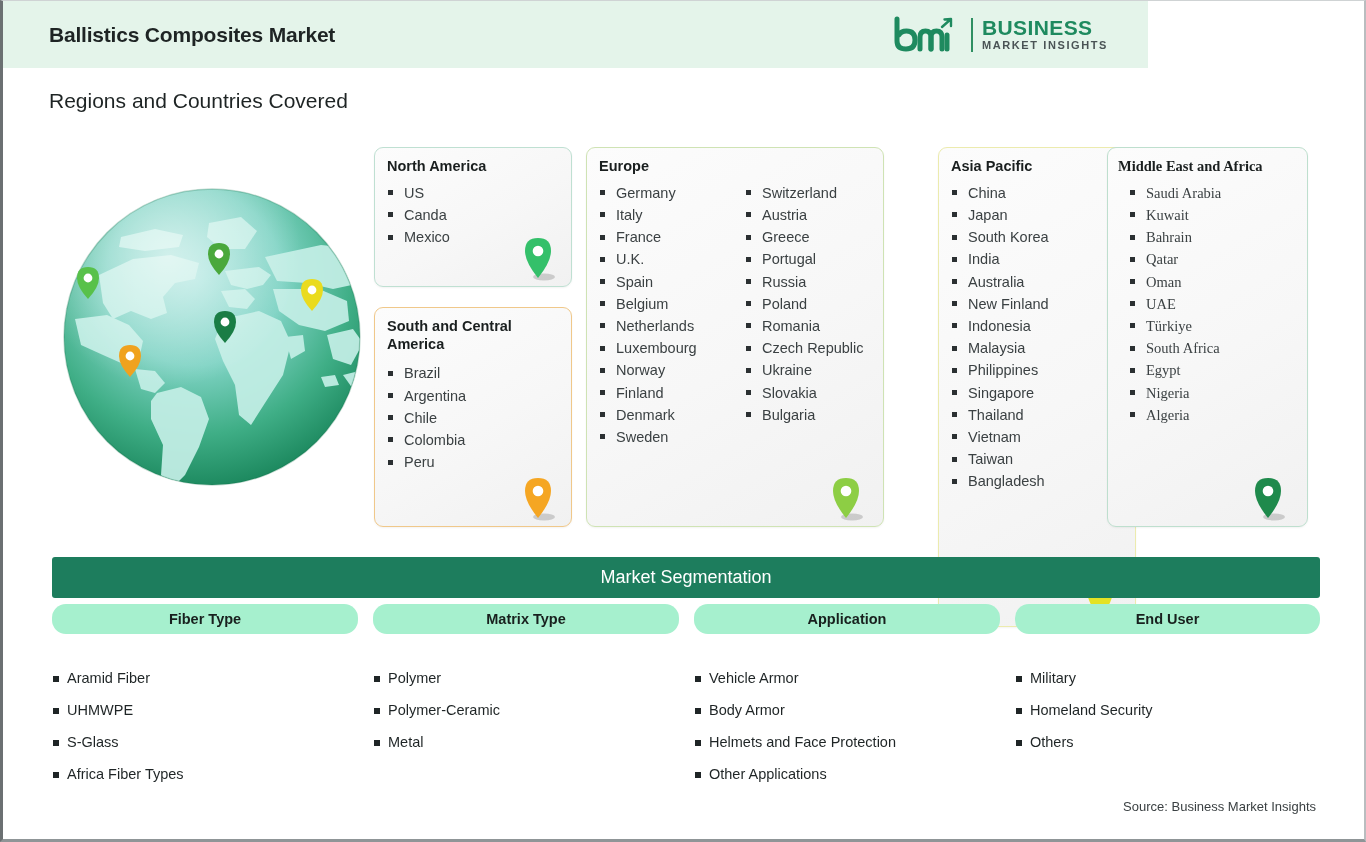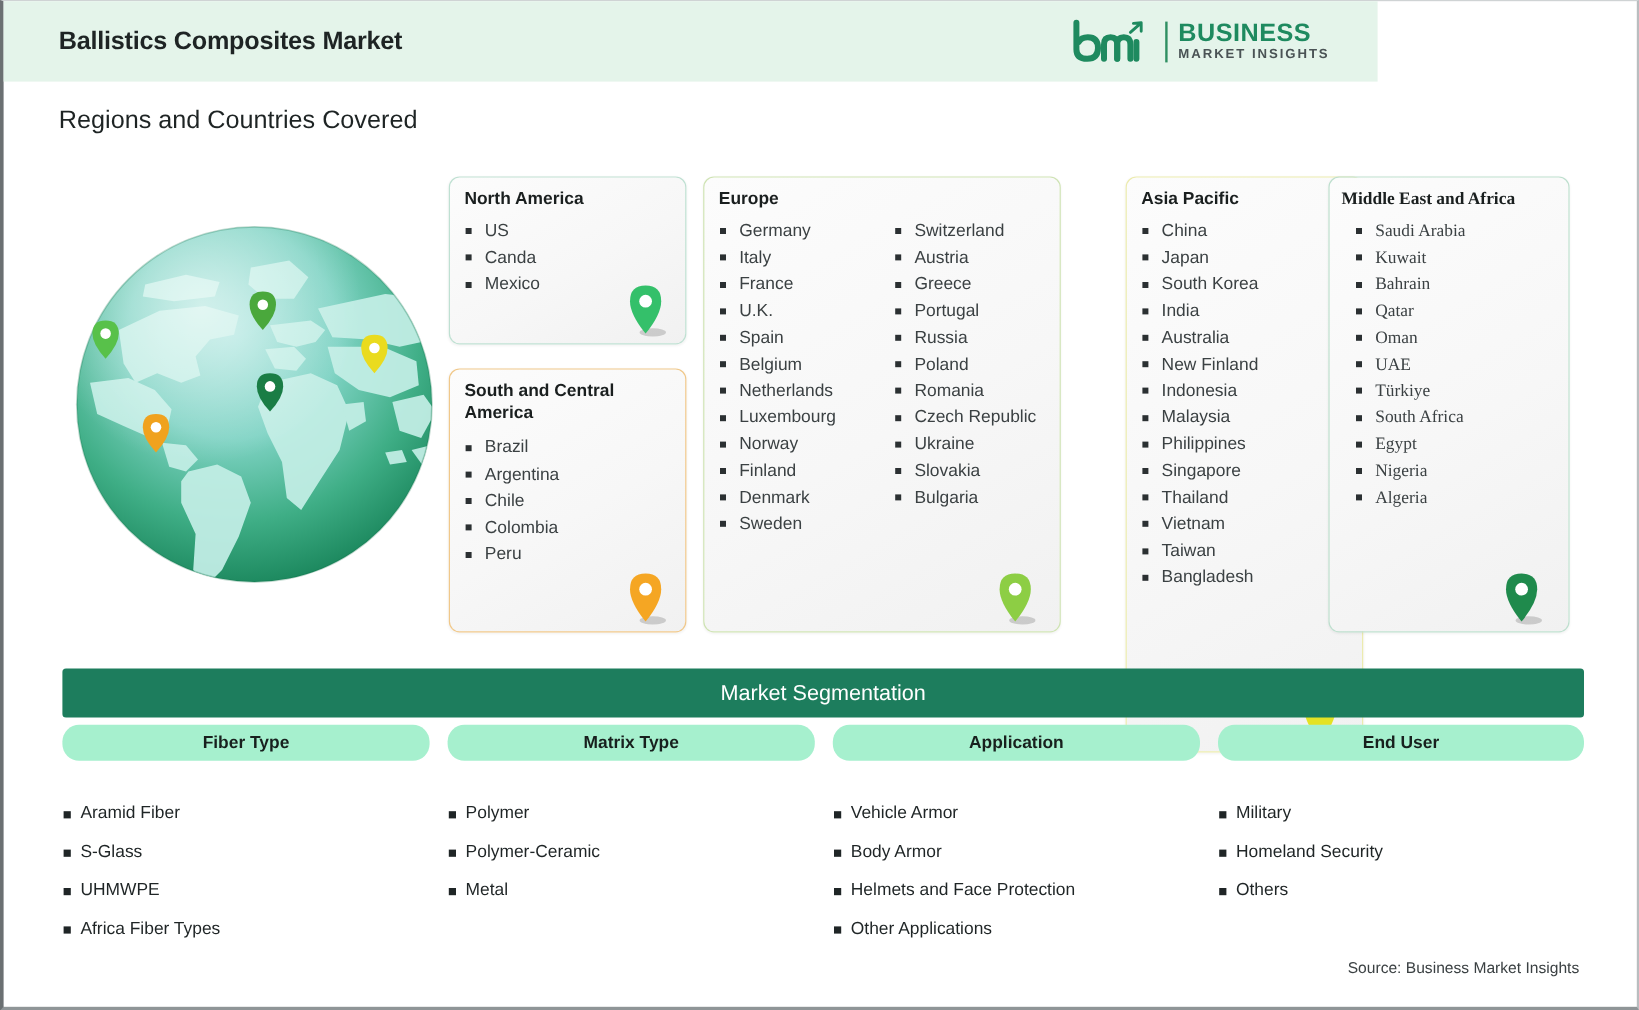--- a/index.html
+++ b/index.html
@@ -411,22 +411,22 @@
   </div>
 
   <div class="seg-header">Market Segmentation</div>
 
   <div class="seg-cols">
 
     <div class="seg-col" id="seg-0">
       <div class="seg-pill">Fiber Type</div>
       <ul class="seg-items">
         <li>Aramid Fiber</li>
+        <li>UHMWPE</li>
         <li>S-Glass</li>
-        <li>UHMWPE</li>
         <li>Africa Fiber Types</li>
       </ul>
     </div>
 
     <div class="seg-col" id="seg-1">
       <div class="seg-pill">Matrix Type</div>
       <ul class="seg-items">
         <li>Polymer</li>
         <li>Polymer-Ceramic</li>
         <li>Metal</li>

